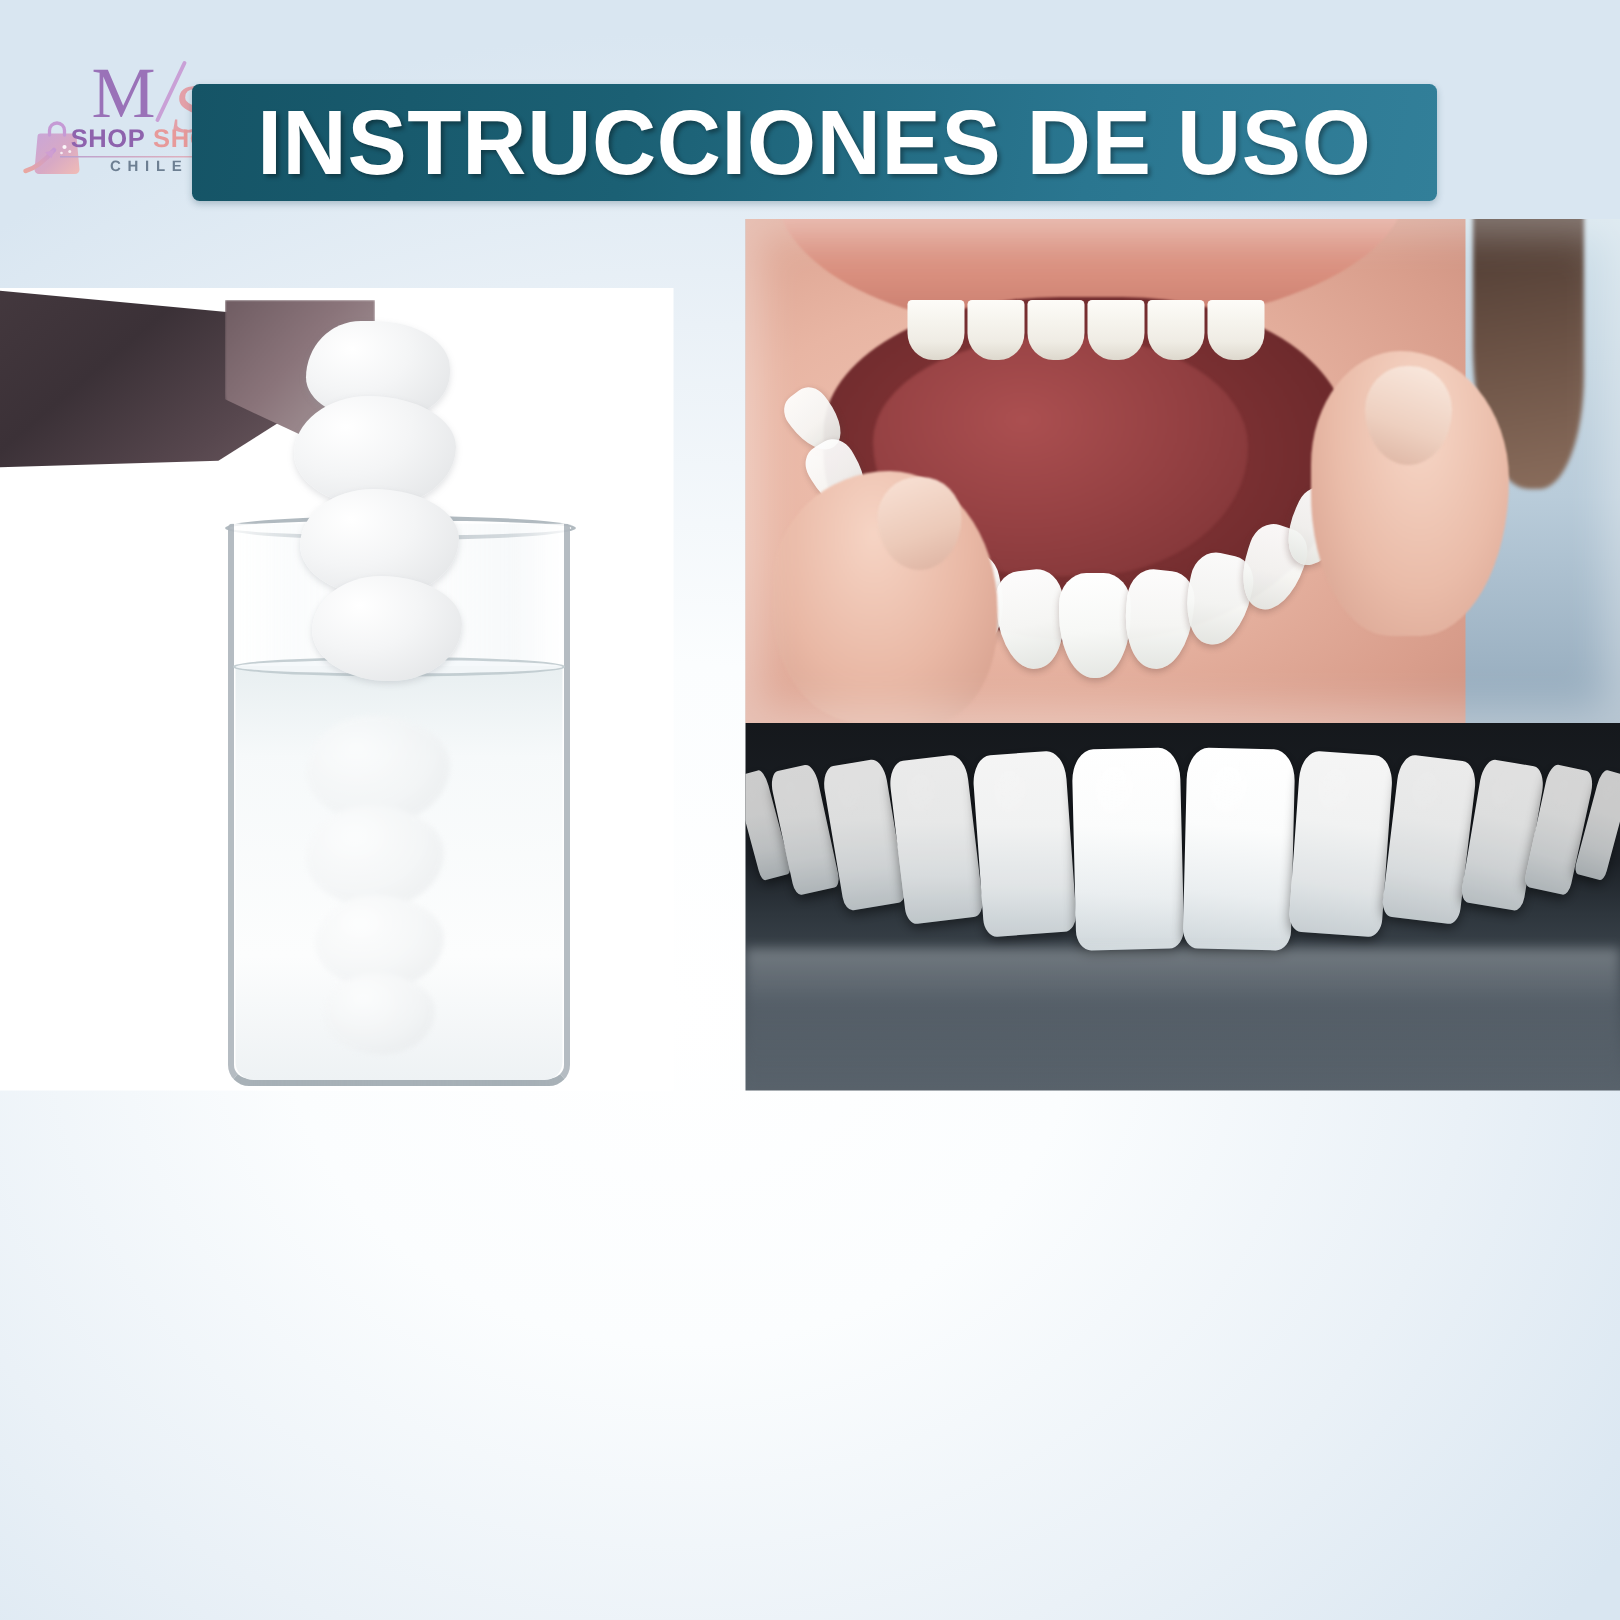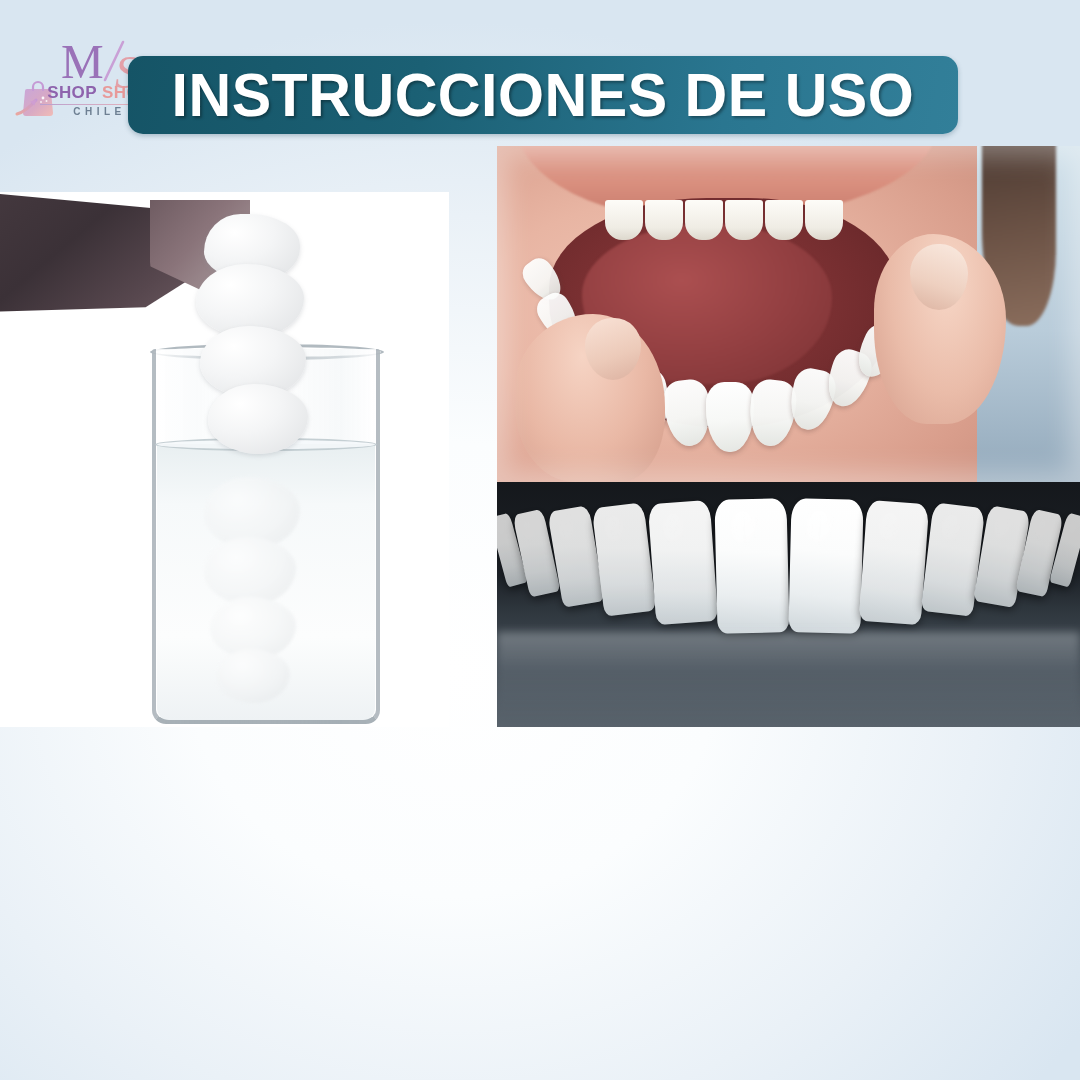--- a/index.html
+++ b/index.html
@@ -80,21 +80,21 @@
     font-weight: bold;
   }
 
   
   #banner {
     position: absolute;
     left: 128px;
     top: 56px;
     width: 830px;
     height: 78px;
-    border-radius: 15px;
+    border-radius: 5px;
     background: linear-gradient(100deg, #155466 0%, #1b6074 35%, #2a7690 72%, #327f99 100%);
     box-shadow: 0 2px 5px rgba(30,70,90,0.28);
     display: flex;
     align-items: center;
     justify-content: center;
     overflow: hidden;
   }
   #banner-title {
     color: #ffffff;
     font-family: "Liberation Sans", sans-serif;

